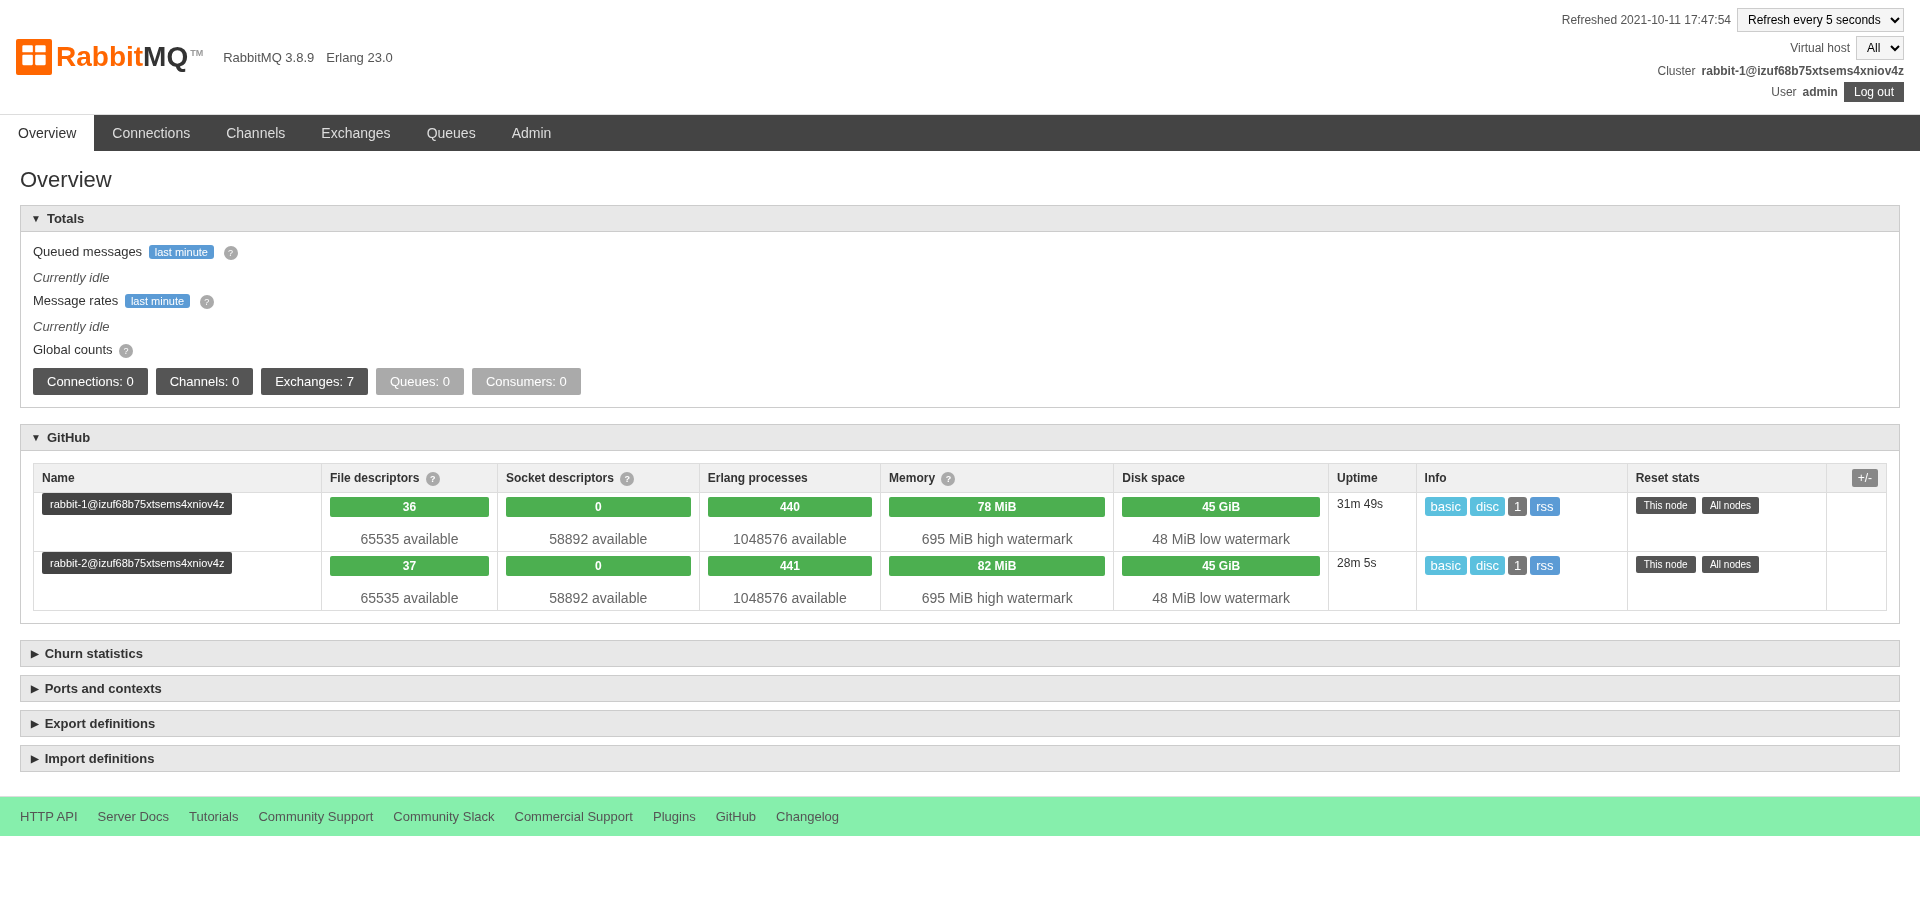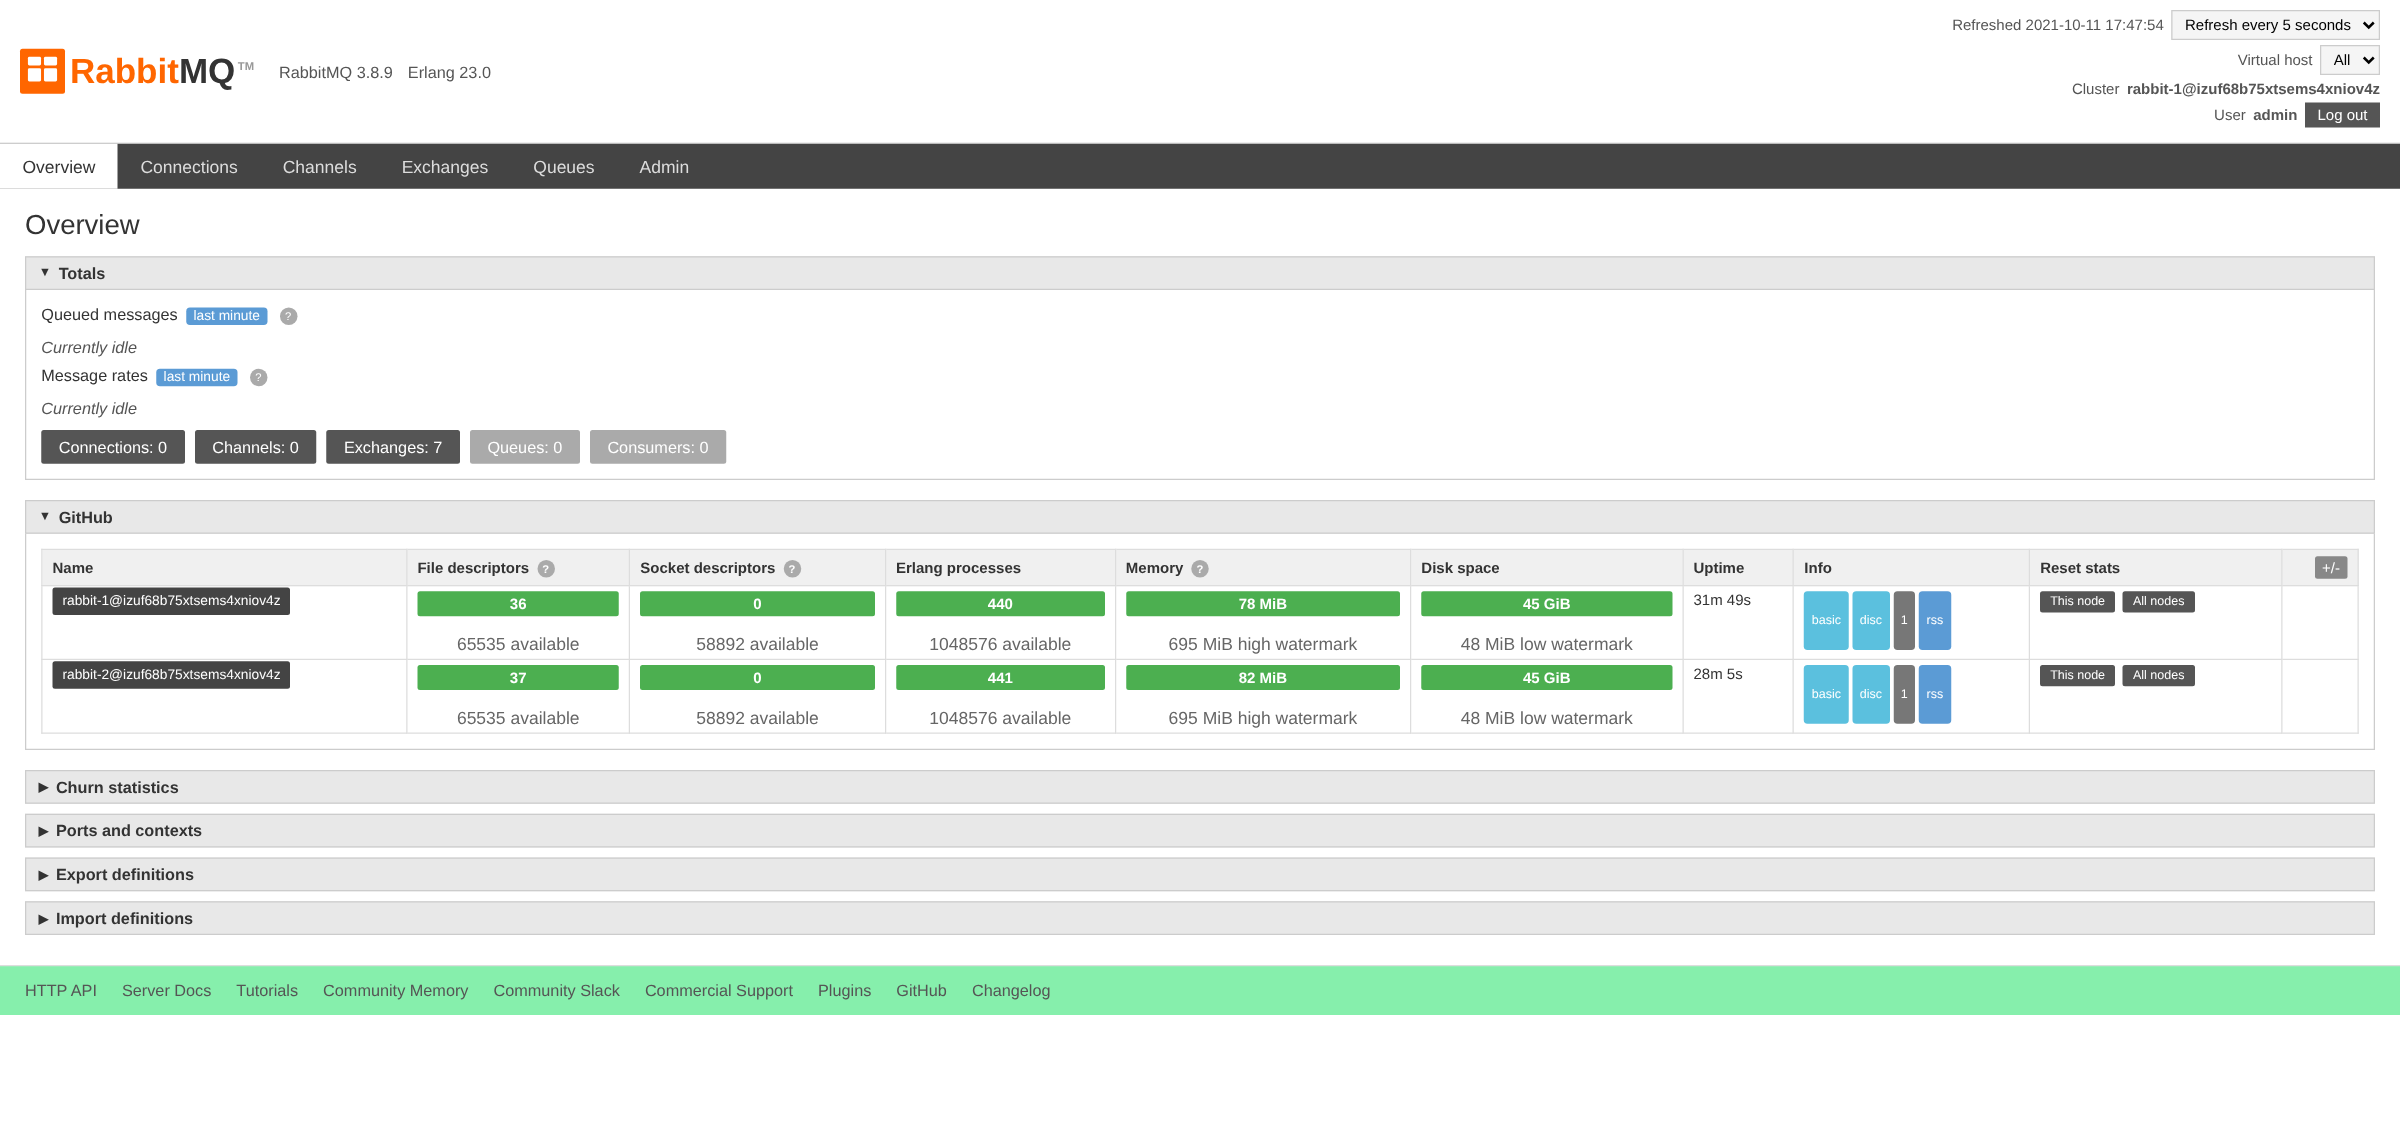--- a/index.html
+++ b/index.html
@@ -50,21 +50,21 @@
     
     .nodes-table { width: 100%; border-collapse: collapse; font-size: 12px; }
     .nodes-table th { background: #f0f0f0; border: 1px solid #ddd; padding: 5px 8px; text-align: left; font-weight: bold; white-space: nowrap; }
     .nodes-table td { border: 1px solid #ddd; padding: 4px 8px; vertical-align: top; }
     .node-name-cell { background: #444; color: #fff; font-size: 11px; padding: 5px 8px; cursor: pointer; border-radius: 2px; }
     .metric-cell { text-align: center; }
     .metric-bar { height: 20px; border-radius: 2px; display: flex; align-items: center; justify-content: center; color: #fff; font-weight: bold; font-size: 12px; }
     .metric-bar.green { background: #4caf50; }
     .metric-sub { font-size: 14px; color: #666; text-align: center; margin-top: 14px; }
     .info-tags { display: flex; gap: 3px; flex-wrap: wrap; align-items: center; }
-    .tag { display: inline-block; padding: 18px 6px; border-radius: 3px; font-size: 10px; color: #fff; cursor: pointer; }
+    .tag { display: inline-block; padding: 2px 6px; border-radius: 3px; font-size: 13px; color: #fff; cursor: pointer; }
     .tag.teal { background: #5bc0de; }
     .tag.blue { background: #5b9bd5; }
     .tag.num { background: #777; }
     .reset-btn { background: #555; color: #fff; border: none; padding: 3px 8px; font-size: 10px; cursor: pointer; border-radius: 2px; margin-right: 3px; }
     .plus-minus { background: #888; color: #fff; border: none; padding: 2px 6px; font-size: 12px; cursor: pointer; border-radius: 2px; float: right; }
 
     
     .collapsed-section { margin-bottom: 8px; }
     .collapsed-section .section-header { background: #e8e8e8; border: 1px solid #ccc; }
 
@@ -140,20 +140,24 @@
         <span class="badge blue">last minute</span>
         <span class="help-icon">?</span>
       </div>
       <div class="totals-row idle-text">Currently idle</div>
       <div class="totals-row">
         <span class="label">Message rates</span>
         <span class="badge blue">last minute</span>
         <span class="help-icon">?</span>
       </div>
       <div class="totals-row idle-text">Currently idle</div>
+      <div class="totals-row">
+        <span class="label">Global counts</span>
+        <span class="help-icon">?</span>
+      </div>
       <div class="count-buttons">
         <button class="count-btn">Connections: 0</button>
         <button class="count-btn">Channels: 0</button>
         <button class="count-btn">Exchanges: 7</button>
         <button class="count-btn inactive">Queues: 0</button>
         <button class="count-btn inactive">Consumers: 0</button>
       </div>
     </div>
   </div>
 
@@ -291,19 +295,19 @@
       <span class="arrow">▶</span>
       <span>Import definitions</span>
     </div>
   </div>
 </div>
 
 <div id="footer">
   <a class="footer-link">HTTP API</a>
   <a class="footer-link">Server Docs</a>
   <a class="footer-link">Tutorials</a>
-  <a class="footer-link">Community Memory</a>
+  <a class="footer-link">Community Support</a>
   <a class="footer-link">Community Slack</a>
   <a class="footer-link">Commercial Support</a>
   <a class="footer-link">Plugins</a>
   <a class="footer-link">GitHub</a>
   <a class="footer-link">Changelog</a>
 </div>
 
 </body></html>

